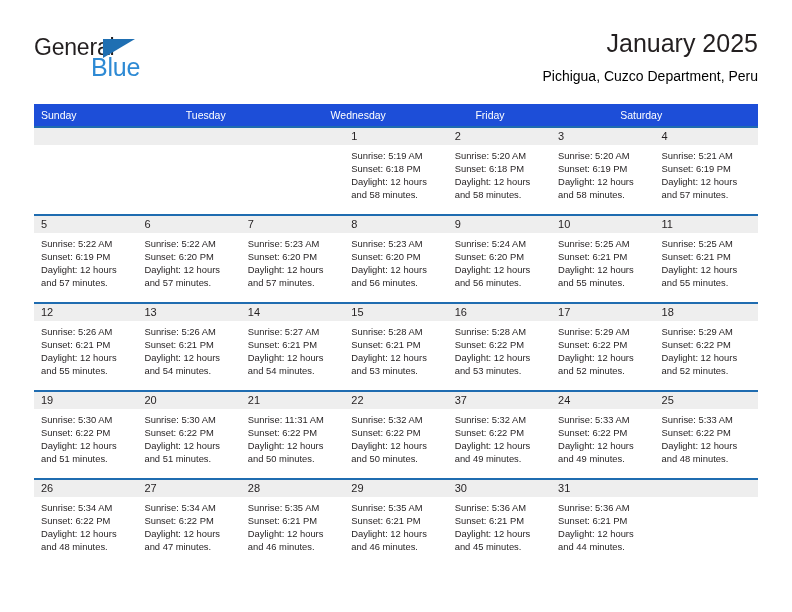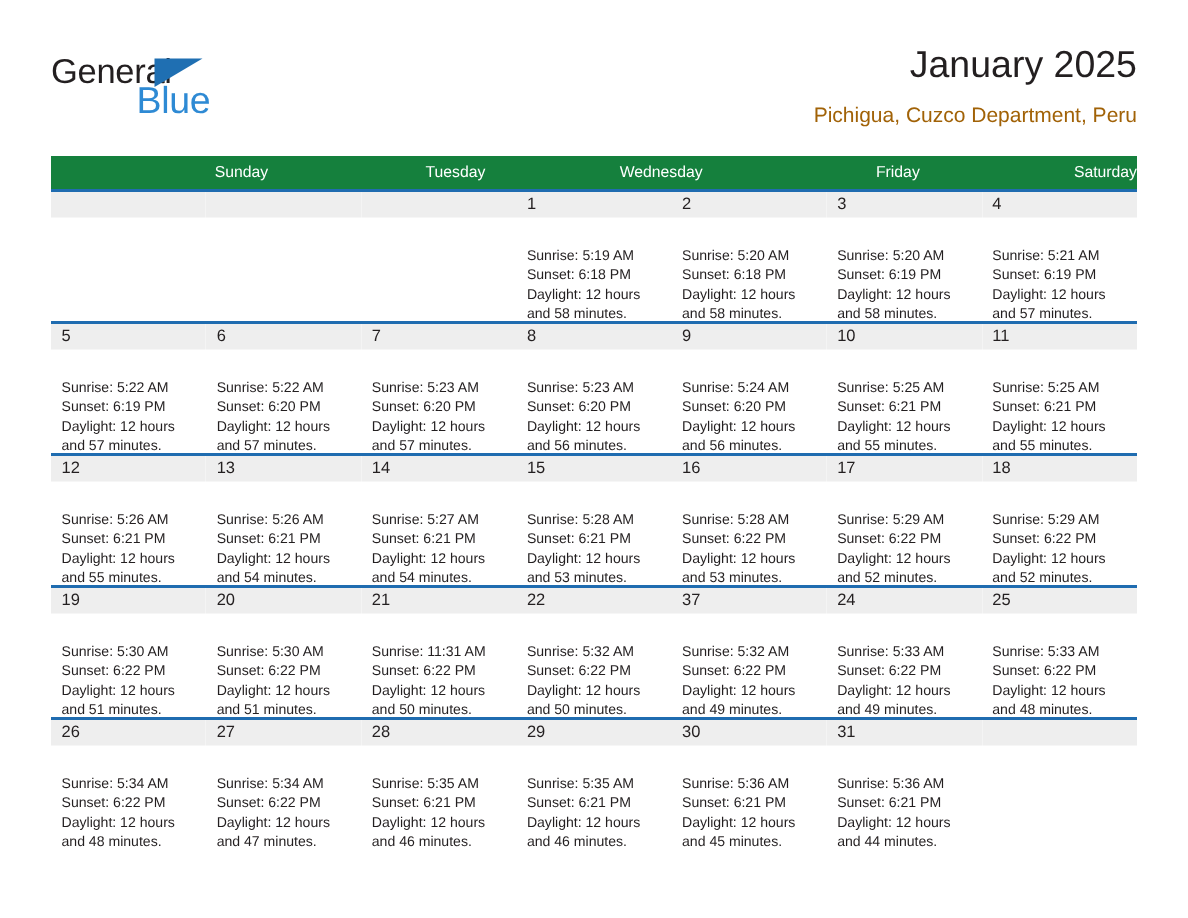--- a/index.html
+++ b/index.html
@@ -72,38 +72,37 @@
     margin-left: 32px;
   }
   .cal-title {
     font-size: 25px;
     color: #231f20;
     line-height: 30px;
     white-space: nowrap;
   }
   .cal-subtitle {
     font-size: 14px;
-    color: #a16207;
+    color: #000000;
     line-height: 20px;
     margin-top: 8px;
     white-space: nowrap;
   }
 
   
   .calendar {
     position: absolute;
     left: 34px;
     top: 104px;
     width: 724px;
   }
   .dow-row {
     display: flex;
-    background: #15803d;
+    background: #1d4ed8;
     height: 22px;
-    text-align: right;
   }
   .dow {
     flex: 1 1 0;
     color: #ffffff;
     font-size: 10.5px;
     line-height: 22px;
     padding-left: 7px;
     box-sizing: border-box;
     white-space: nowrap;
   }
@@ -127,21 +126,20 @@
     height: 17px;
     background: #eeeeee;
     font-size: 11px;
     line-height: 17px;
     padding-left: 7px;
     color: #231f20;
     box-sizing: border-box;
   }
   .day-body {
     padding: 4px 6px 0 7px;
-    margin-top: 14px;
   }
   .day-body div {
     font-size: 9.4px;
     line-height: 13.1px;
     color: #231f20;
     white-space: nowrap;
   }
   .day.empty .day-num {
     background: #eeeeee;
   }

